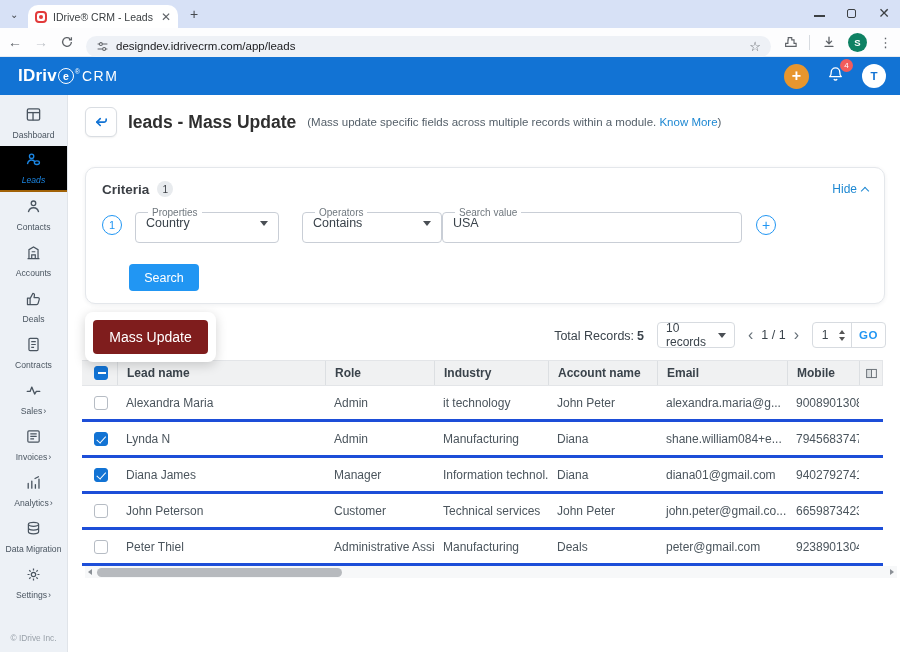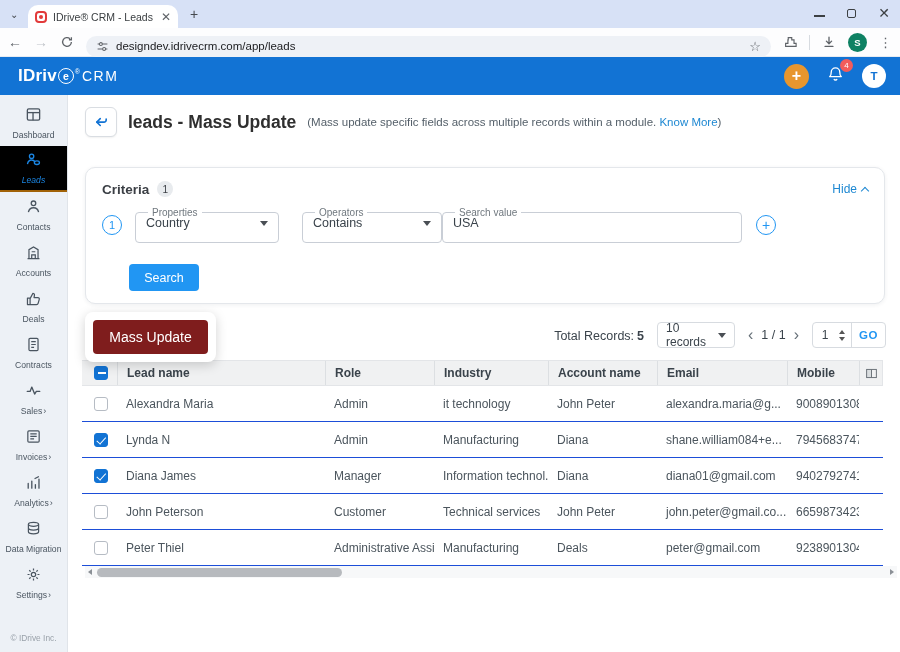--- a/index.html
+++ b/index.html
@@ -92,21 +92,21 @@
   .spin { display:flex; flex-direction:column; gap:3px; padding:0 6px 0 2px; cursor:pointer; }
   .tri-up { width:0; height:0; border-left:3.5px solid transparent; border-right:3.5px solid transparent; border-bottom:4.5px solid #555; }
   .tri-dn { width:0; height:0; border-left:3.5px solid transparent; border-right:3.5px solid transparent; border-top:4.5px solid #555; }
   .go-btn { height:100%; width:34px; border-left:1px solid #d7dbe0; display:flex; align-items:center; justify-content:center; font-size:11.5px; font-weight:700; color:#2196f3; letter-spacing:.5px; cursor:pointer; }
 
   
   .table { position:absolute; top:265px; left:14px; width:801px; }
   .thead { display:flex; align-items:center; height:26px; background:#f0f1f2; border:1px solid #e3e5e8; border-left:none; }
   .thead .cell { font-size:12px; font-weight:700; color:#3a434b; height:100%; display:flex; align-items:center; }
   .thead .cell + .cell { border-left:1px solid #dcdfe2; padding-left:9px; }
-  .trow { display:flex; align-items:center; height:36px; border-bottom:1px solid #1d4ed8; background:#fff; }
+  .trow { display:flex; align-items:center; height:36px; border-bottom:3px solid #1d4ed8; background:#fff; }
   .trow .cell { font-size:12px; color:#4b555d; height:100%; display:flex; align-items:center; white-space:nowrap; overflow:hidden; }
   .trow .cell + .cell { padding-left:9px; }
   .c-check { width:35px; padding-left:12px; flex:0 0 auto; }
   .c-lead { width:208px; flex:0 0 auto; }
   .c-role { width:109px; flex:0 0 auto; }
   .c-industry { width:114px; flex:0 0 auto; }
   .c-account { width:109px; flex:0 0 auto; }
   .c-email { width:130px; flex:0 0 auto; }
   .c-mobile { width:72px; flex:0 0 auto; }
   .c-cols { width:24px; flex:0 0 auto; justify-content:center; padding-left:0 !important; }

